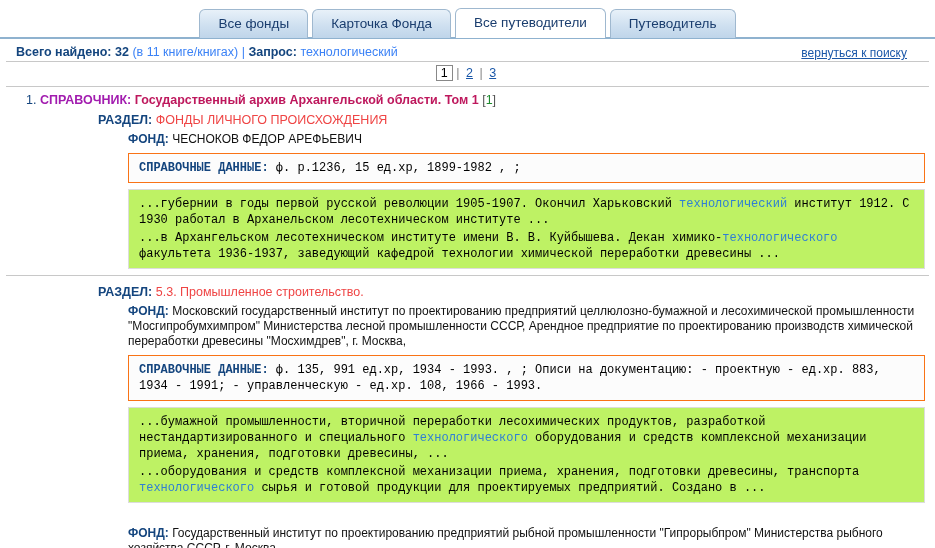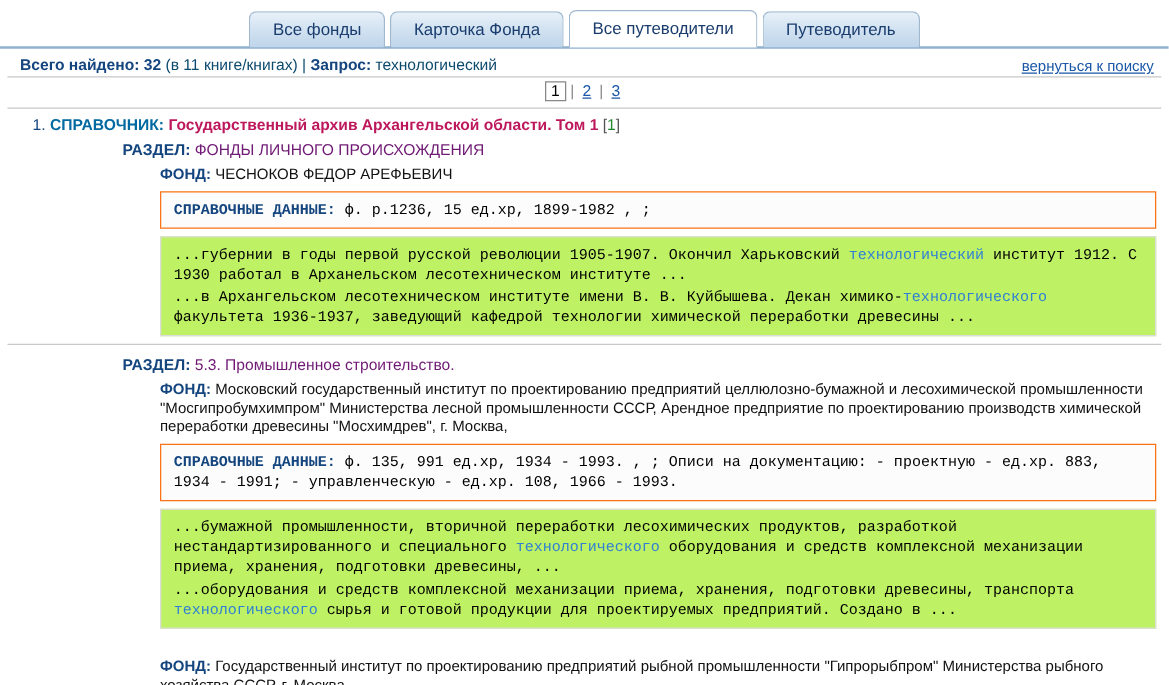--- a/index.html
+++ b/index.html
@@ -60,24 +60,24 @@
   }
 
   
   .infobar {
     position: relative;
     padding: 6px 10px 2px 16px;
     font-size: 12.5px;
     color: #14457e;
   }
   .infobar b { color: #14457e; }
-  .infobar .plain { color: #0c4a6e; }
+  .infobar .plain { color: #3b82f6; }
   .back-link {
     position: absolute;
-    right: 12px;
+    right: 28px;
     top: 7px;
     color: #1a57a8;
     text-decoration: underline;
     font-size: 12px;
     cursor: pointer;
   }
 
   
   .pager {
     text-align: center;
@@ -112,35 +112,35 @@
     padding: 5px 10px 0 10px;
   }
   .res-head {
     font-size: 12.5px;
     padding-left: 30px;
     text-indent: -14px;
     color: #14457e;
     line-height: 17px;
   }
   .res-num { color: #14457e; font-weight: normal; }
-  .res-label { color: #0369a1; font-weight: bold; }
+  .res-label { color: #a21caf; font-weight: bold; }
   .res-title { color: #be185d; font-weight: bold; }
   .cnt { color: #1f8a2f; }
   .cnt .br { color: #555; font-weight: normal; }
 
   .indent {
     margin-left: 88px;
   }
   .razdel {
     font-size: 12.5px;
     line-height: 18px;
     padding-top: 2px;
   }
   .razdel-label { color: #14457e; font-weight: bold; }
-  .razdel-val { color: #701a75; }
+  .razdel-val { color: #ef4444; }
   .fond {
     font-size: 12px;
     line-height: 15px;
     padding-top: 3px;
     margin-left: 30px;
   }
   .fond-label { color: #14457e; font-weight: bold; }
   .fond-val { color: #111; }
 
   .card {

